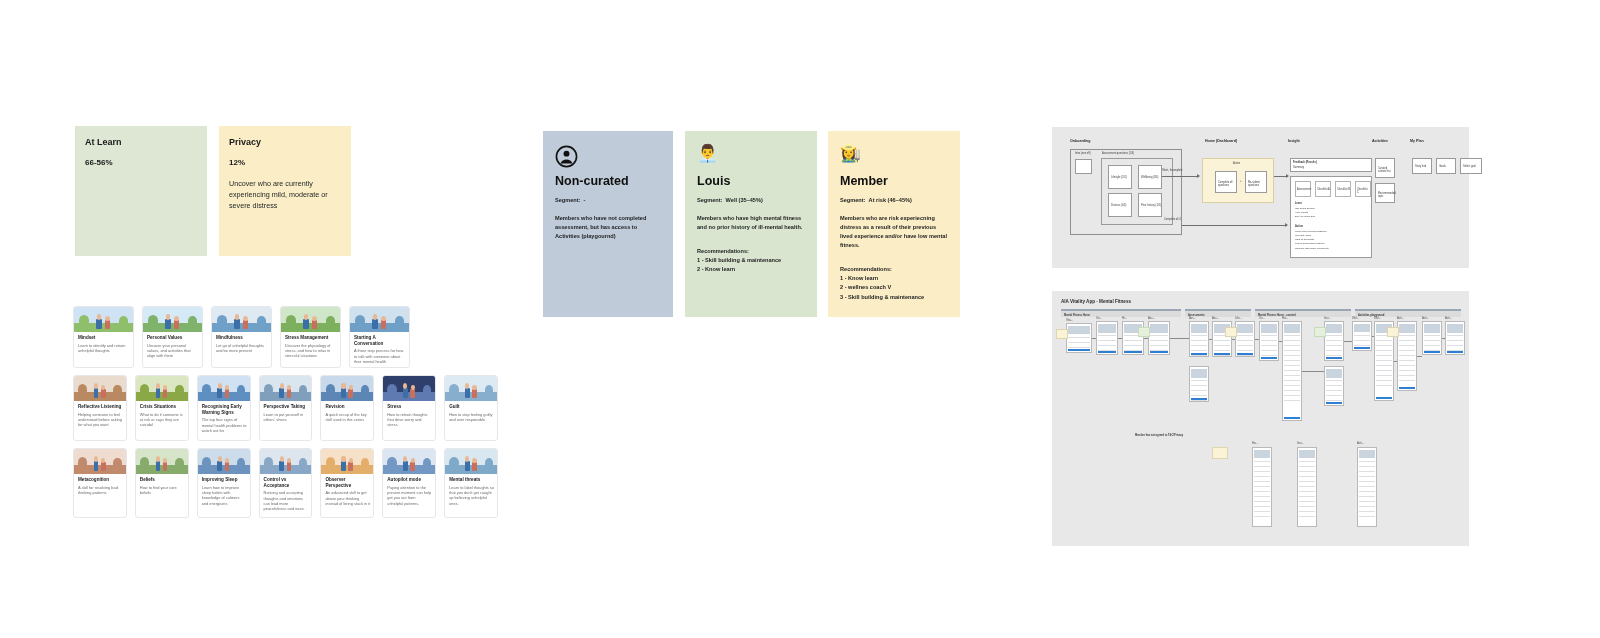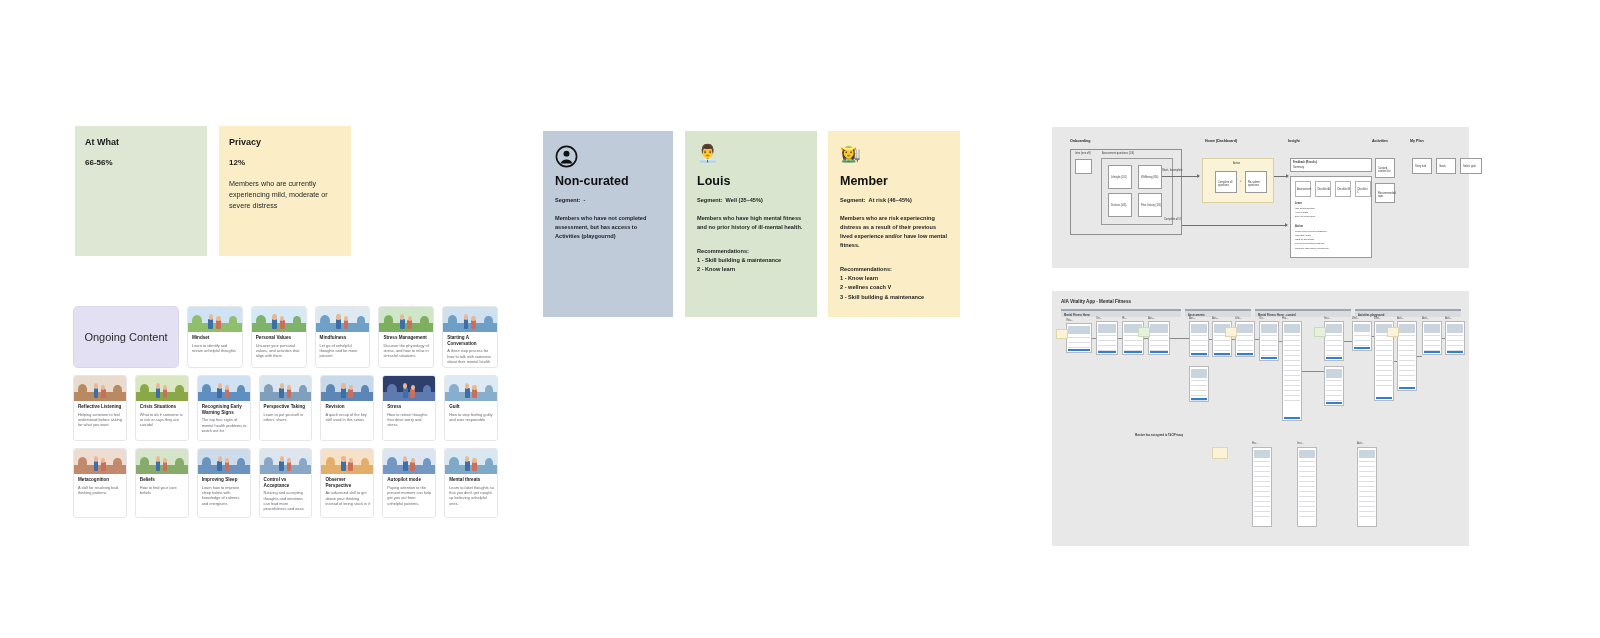--- a/index.html
+++ b/index.html
@@ -125,35 +125,32 @@
   .link { position:absolute; background:#8a8a8a; height:0.4px; }
 </style>
 </head>
 <body>
 
 <div class="board">
 
 
   <div class="segments">
     <div class="seg-card">
-      <div class="seg-title">At What</div>
+      <div class="seg-title">At Learn</div>
       <div class="seg-pct">66-56%</div>
     </div>
     <div class="seg-card">
       <div class="seg-title">Privacy</div>
       <div class="seg-pct">12%</div>
-      <div class="seg-desc">Members who are currently experiencing mild, moderate or severe distress</div>
+      <div class="seg-desc">Uncover who are currently experiencing mild, moderate or severe distress</div>
     </div>
   </div>
 
   <div class="content-grid">
     <div class="cg-row row1" id="row1">
-        <div class="cg-tile wide">
-          <div class="cg-ongoing-label">Ongoing Content</div>
-        </div>
         <div class="cg-tile">
           <div class="cg-thumb">
             <div class="ill">
               <div class="sky" style="background:#cfe3f5"></div>
               <div class="ground" style="background:#8fbf6a"></div>
               <div class="tree" style="left:8%;width:18%;height:46%;background:#8fbf6a"></div>
               <div class="tree" style="right:8%;width:16%;height:40%;background:#8fbf6a"></div>
               <div class="fig" style="left:38%;width:9%;height:38%;background:#3c6fa8"></div>
               <div class="head" style="left:38.5%;bottom:50%;width:8%;height:22%;background:#e8b894"></div>
               <div class="fig" style="left:52%;width:9%;height:33%;background:#c96f5d"></div>

